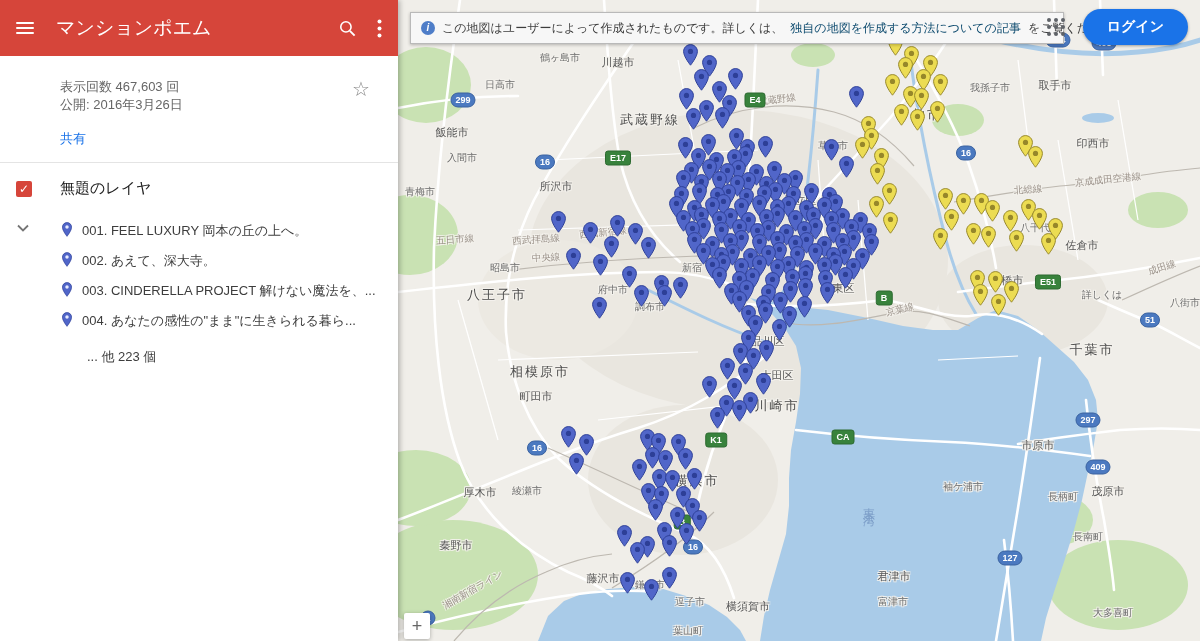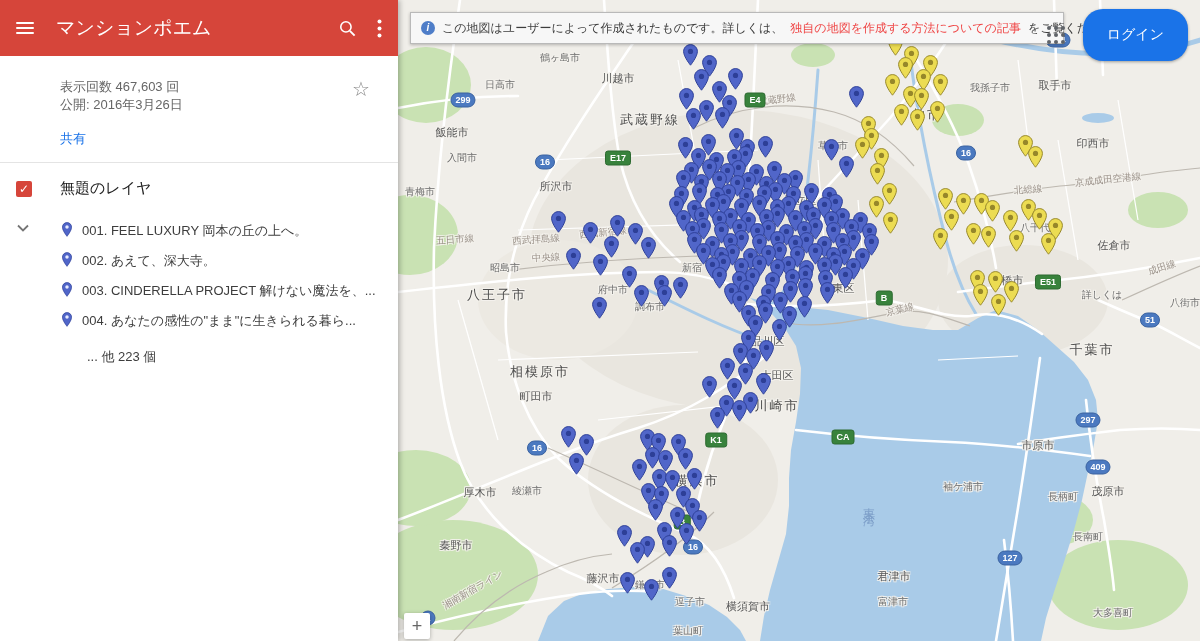--- a/index.html
+++ b/index.html
@@ -41,27 +41,27 @@
     text-shadow:-1px -1px 0 #f4f2ed,1px 1px 0 #f4f2ed,1px -1px 0 #f4f2ed,-1px 1px 0 #f4f2ed;}
   .water-label{position:absolute;color:#7d9fc9;font-size:12px;letter-spacing:3px;writing-mode:vertical-rl;}
   .shield{position:absolute;transform:translate(-50%,-50%);color:#fff;font-size:9px;font-weight:bold;padding:1px 4px;line-height:11px;white-space:nowrap;}
   .shield.blue{background:#4b79c0;border:1px solid #3a62a0;border-radius:8px;}
   .shield.green{background:#38823c;border:1px solid #2c6a30;border-radius:3px;}
   .pin{position:absolute;width:15px;height:22px;pointer-events:auto;cursor:pointer;}
 
   .notice{position:absolute;left:12px;top:12px;width:632px;height:30px;z-index:20;background:#f7f7f7;border:1px solid #b9b9b9;
     box-shadow:0 1px 3px rgba(0,0,0,.25);display:flex;align-items:center;padding:0 10px;font-size:12px;color:#3c3c3c;gap:7px;white-space:nowrap;}
   .info-icon{width:14px;height:14px;border-radius:50%;background:#4e7dc8;color:#fff;font-size:10px;font-style:italic;font-weight:bold;line-height:14px;text-align:center;flex:0 0 14px;}
-  .notice a{color:#ef4444;text-decoration:none;cursor:pointer;}
+  .notice a{color:#0c4a6e;text-decoration:none;cursor:pointer;}
   .notice-close{margin-left:auto;background:none;border:none;color:#5a5a5a;font-size:15px;cursor:pointer;padding:0 2px;}
 
   .top-right{position:absolute;top:9px;right:12px;display:flex;align-items:center;gap:18px;z-index:20;}
   .apps-grid{width:18px;height:18px;display:grid;grid-template-columns:repeat(3,4px);grid-template-rows:repeat(3,4px);gap:3px;cursor:pointer;background:none;border:none;padding:0;}
   .apps-grid i{width:4px;height:4px;border-radius:50%;background:#5f6368;}
-  .login-btn{background:var(--login,#1a73e8);color:#fff;font-size:14px;padding:17px 24px;border:none;border-radius:20px;cursor:pointer;box-shadow:0 1px 3px rgba(0,0,0,.35);font-family:inherit;}
+  .login-btn{background:var(--login,#1a73e8);color:#fff;font-size:14px;padding:9px 24px;border:none;border-radius:20px;cursor:pointer;box-shadow:0 1px 3px rgba(0,0,0,.35);font-family:inherit;font-weight:bold;}
 
   .zoom-btn{position:absolute;left:6px;bottom:2px;width:26px;height:26px;z-index:15;background:#fff;border:none;border-radius:2px;
     box-shadow:0 1px 4px rgba(0,0,0,.3);color:#666;font-size:18px;line-height:24px;text-align:center;cursor:pointer;padding:0;}
 </style>
 </head>
 <body>
 
 <div class="app">
 
   <aside class="sidebar">
@@ -229,21 +229,21 @@
     </svg>
 
     <div id="map-labels">
         <div class="map-label lg" style="left: 252px; top: 120px;">武蔵野線</div>
         <div class="map-label lg" style="left: 529px; top: 115px;">柏市</div>
         <div class="map-label lg" style="left: 99px; top: 295px;">八王子市</div>
         <div class="map-label lg" style="left: 142px; top: 372px;">相模原市</div>
         <div class="map-label lg" style="left: 379px; top: 406px;">川崎市</div>
         <div class="map-label lg" style="left: 299px; top: 481px;">横浜市</div>
         <div class="map-label lg" style="left: 694px; top: 350px;">千葉市</div>
-        <div class="map-label md" style="left: 220px; top: 78px;">川越市</div>
+        <div class="map-label md" style="left: 220px; top: 62px;">川越市</div>
         <div class="map-label sm" style="left: 162px; top: 58px;">鶴ヶ島市</div>
         <div class="map-label sm" style="left: 102px; top: 85px;">日高市</div>
         <div class="map-label md" style="left: 54px; top: 132px;">飯能市</div>
         <div class="map-label sm" style="left: 64px; top: 158px;">入間市</div>
         <div class="map-label md" style="left: 158px; top: 186px;">所沢市</div>
         <div class="map-label sm" style="left: 22px; top: 192px;">青梅市</div>
         <div class="map-label sm" style="left: 107px; top: 268px; text-align: center;">昭島市</div>
         <div class="map-label sm" style="left: 215px; top: 290px;">府中市</div>
         <div class="map-label sm" style="left: 252px; top: 307px;">調布市</div>
         <div class="map-label sm" style="left: 294px; top: 268px;">新宿</div>
@@ -259,21 +259,21 @@
         <div class="map-label md" style="left: 205px; top: 578px;">藤沢市</div>
         <div class="map-label sm" style="left: 252px; top: 585px;">鎌倉市</div>
         <div class="map-label sm" style="left: 292px; top: 602px;">逗子市</div>
         <div class="map-label sm" style="left: 290px; top: 631px;">葉山町</div>
         <div class="map-label md" style="left: 350px; top: 606px;">横須賀市</div>
         <div class="map-label sm" style="left: 592px; top: 88px;">我孫子市</div>
         <div class="map-label md" style="left: 657px; top: 85px;">取手市</div>
         <div class="map-label md" style="left: 695px; top: 143px;">印西市</div>
         <div class="map-label md" style="left: 609px; top: 280px;">船橋市</div>
         <div class="map-label sm" style="left: 642px; top: 228px;">八千代市</div>
-        <div class="map-label md" style="left: 716px; top: 245px;">佐倉市</div>
+        <div class="map-label md" style="left: 684px; top: 245px;">佐倉市</div>
         <div class="map-label sm" style="left: 704px; top: 295px;">詳しくは</div>
         <div class="map-label sm" style="left: 787px; top: 303px;">八街市</div>
         <div class="map-label md" style="left: 640px; top: 445px;">市原市</div>
         <div class="map-label sm" style="left: 565px; top: 487px;">袖ケ浦市</div>
         <div class="map-label md" style="left: 496px; top: 576px;">君津市</div>
         <div class="map-label sm" style="left: 495px; top: 602px;">富津市</div>
         <div class="map-label sm" style="left: 665px; top: 497px;">長柄町</div>
         <div class="map-label md" style="left: 710px; top: 491px;">茂原市</div>
         <div class="map-label sm" style="left: 670px; top: 537px; margin-left: 20px;">長南町</div>
         <div class="map-label sm" style="left: 715px; top: 613px;">大多喜町</div>

